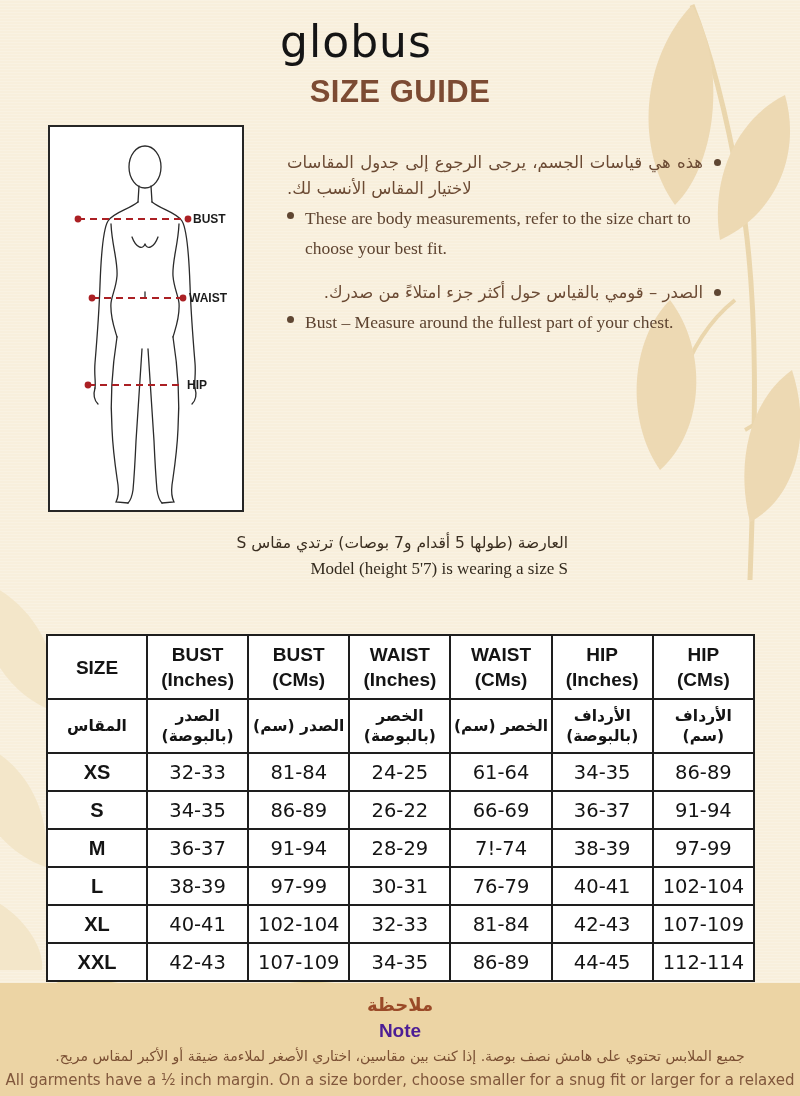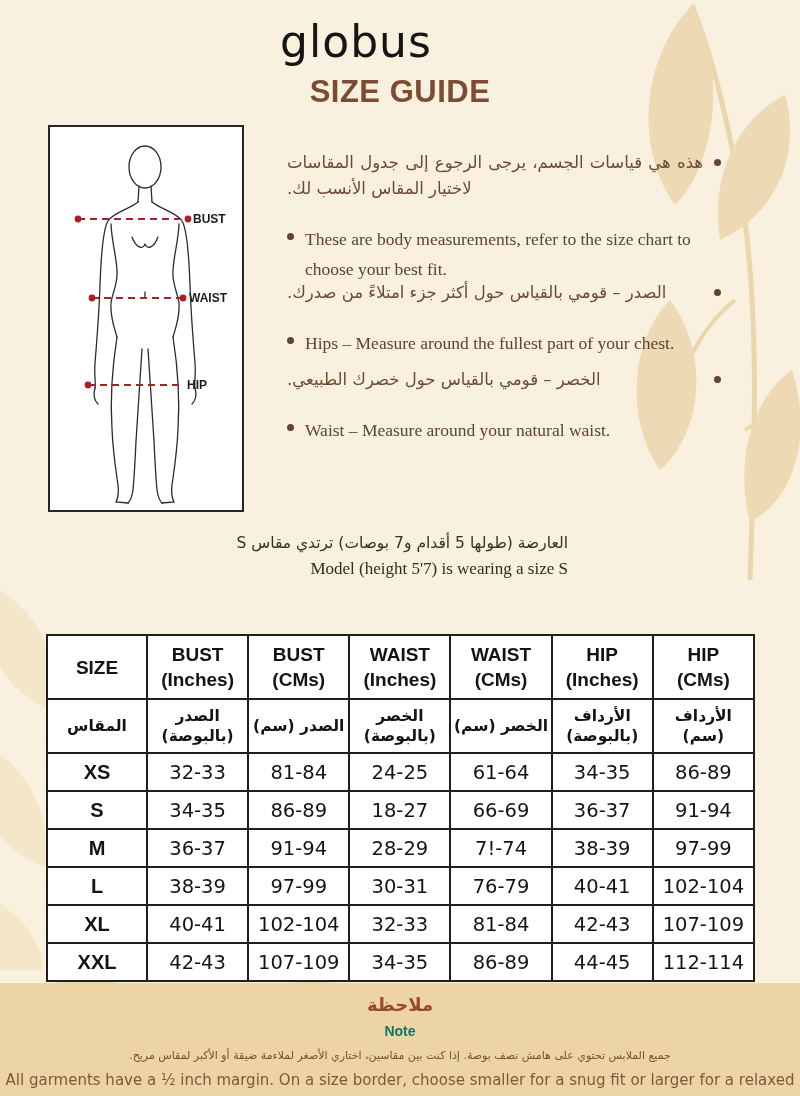--- a/index.html
+++ b/index.html
@@ -28,27 +28,27 @@
     font-size:31px;font-weight:700;letter-spacing:.5px;color:#7c4b33;line-height:36px;
   }
 
   
   .figure-box{
     position:absolute;left:48px;top:125px;width:192px;height:383px;
     background:#ffffff;border:2px solid #262626;
   }
 
   
-  .group{position:absolute;left:287px;width:434px;display:flex;flex-direction:column;gap:22px;}
+  .group{position:absolute;left:287px;width:434px;display:flex;flex-direction:column;gap:1px;}
   .g1{top:150px}.g2{top:280px}.g3{top:367px}.g4{top:449px}
   .bullet{display:flex;gap:11px;align-items:flex-start;}
   .bullet .dot{flex:none;width:7px;height:7px;border-radius:50%;background:#5f4632;margin-top:9px;}
   .bullet .text{flex:1;min-width:0;}
   .bullet.ar .dot{order:2;}
-  .bullet.ar .text{order:1;direction:rtl;text-align:left;
+  .bullet.ar .text{order:1;direction:rtl;text-align:right;
     font-family:"DejaVu Sans", sans-serif;font-size:16.5px;line-height:26px;color:#6b4a33;}
   .g1 .bullet.ar .text{text-align:justify;text-align-last:left;}
   .bullet.en .text{font-family:"Liberation Serif", serif;font-size:17.5px;line-height:30px;color:#5d4330;}
 
   
   .model{position:absolute;left:48px;top:531px;width:520px;text-align:right;}
   .model .ar{display:inline-block;direction:rtl;font-family:"DejaVu Sans", sans-serif;
     font-size:15.5px;line-height:25px;color:#3a2e21;}
   .model .en{font-family:"Liberation Serif", serif;font-size:17px;line-height:25px;color:#332a1e;}
 
@@ -68,23 +68,23 @@
   tr.data td.size-cell{font-weight:700;font-size:20px;font-family:"Liberation Sans", sans-serif;}
   th span{display:block;}
 
   
   .note-band{
     position:absolute;left:0;top:983px;width:800px;height:134px;
     background:#ecd4a4;text-align:center;
   }
   .note-title-ar{margin-top:9px;font-family:"DejaVu Sans", sans-serif;direction:rtl;
     font-weight:700;font-size:18px;line-height:26px;color:#9a4a28;}
-  .note-title-en{font-weight:700;font-size:14px;line-height:26px;color:#0f766e;}
+  .note-title-en{font-weight:700;font-size:19px;line-height:26px;color:#4c1d95;}
   .note-body-ar{direction:rtl;font-family:"DejaVu Sans", sans-serif;
-    font-size:11px;line-height:24px;color:#7a4f33;}
+    font-size:14px;line-height:24px;color:#7a4f33;}
   .note-body-en{font-family:"DejaVu Sans", sans-serif;font-size:15px;line-height:24px;color:#80573c;}
 </style>
 </head>
 <body>
 
 <div class="page">
 
   <svg class="leaf-tr" width="200" height="580" viewBox="0 0 200 580">
     <path d="M150,580 C155,440 160,300 140,190 C125,105 108,45 92,5" fill="none" stroke="#ead6ad" stroke-width="5"></path>
     <path d="M140,190 C165,170 180,140 185,105 M135,300 C110,320 90,350 80,385 M145,430 C165,420 180,400 188,380" fill="none" stroke="#ead6ad" stroke-width="4"></path>
@@ -169,34 +169,24 @@
     </div>
   </div>
 
   <div class="group g2">
     <div class="bullet ar">
       <span class="dot"></span>
       <div class="text">الصدر – قومي بالقياس حول أكثر جزء امتلاءً من صدرك.</div>
     </div>
     <div class="bullet en">
       <span class="dot"></span>
-      <div class="text">Hips – Measure around the fullest part of your chest.</div>
+      <div class="text">Bust – Measure around the fullest part of your chest.</div>
     </div>
   </div>
 
-  <div class="group g3">
-    <div class="bullet ar">
-      <span class="dot"></span>
-      <div class="text">الخصر – قومي بالقياس حول خصرك الطبيعي.</div>
-    </div>
-    <div class="bullet en">
-      <span class="dot"></span>
-      <div class="text">Waist – Measure around your natural waist.</div>
-    </div>
-  </div>
 
 
   <div class="model">
     <span class="ar">العارضة (طولها 5 أقدام و7 بوصات) ترتدي مقاس S</span><br>
     <span class="en">Model (height 5'7) is wearing a size S</span>
   </div>
 
   <table class="size-table">
     <colgroup>
         <col class="c-size">
@@ -269,21 +259,21 @@
       <td>81-84</td>
       <td>24-25</td>
       <td>61-64</td>
       <td>34-35</td>
       <td>86-89</td>
     </tr>
     <tr class="data">
       <td class="size-cell">S</td>
       <td>34-35</td>
       <td>86-89</td>
-      <td>18-27</td>
+      <td>26-22</td>
       <td>66-69</td>
       <td>36-37</td>
       <td>91-94</td>
     </tr>
     <tr class="data">
       <td class="size-cell">M</td>
       <td>36-37</td>
       <td>91-94</td>
       <td>28-29</td>
       <td>7!-74</td>

